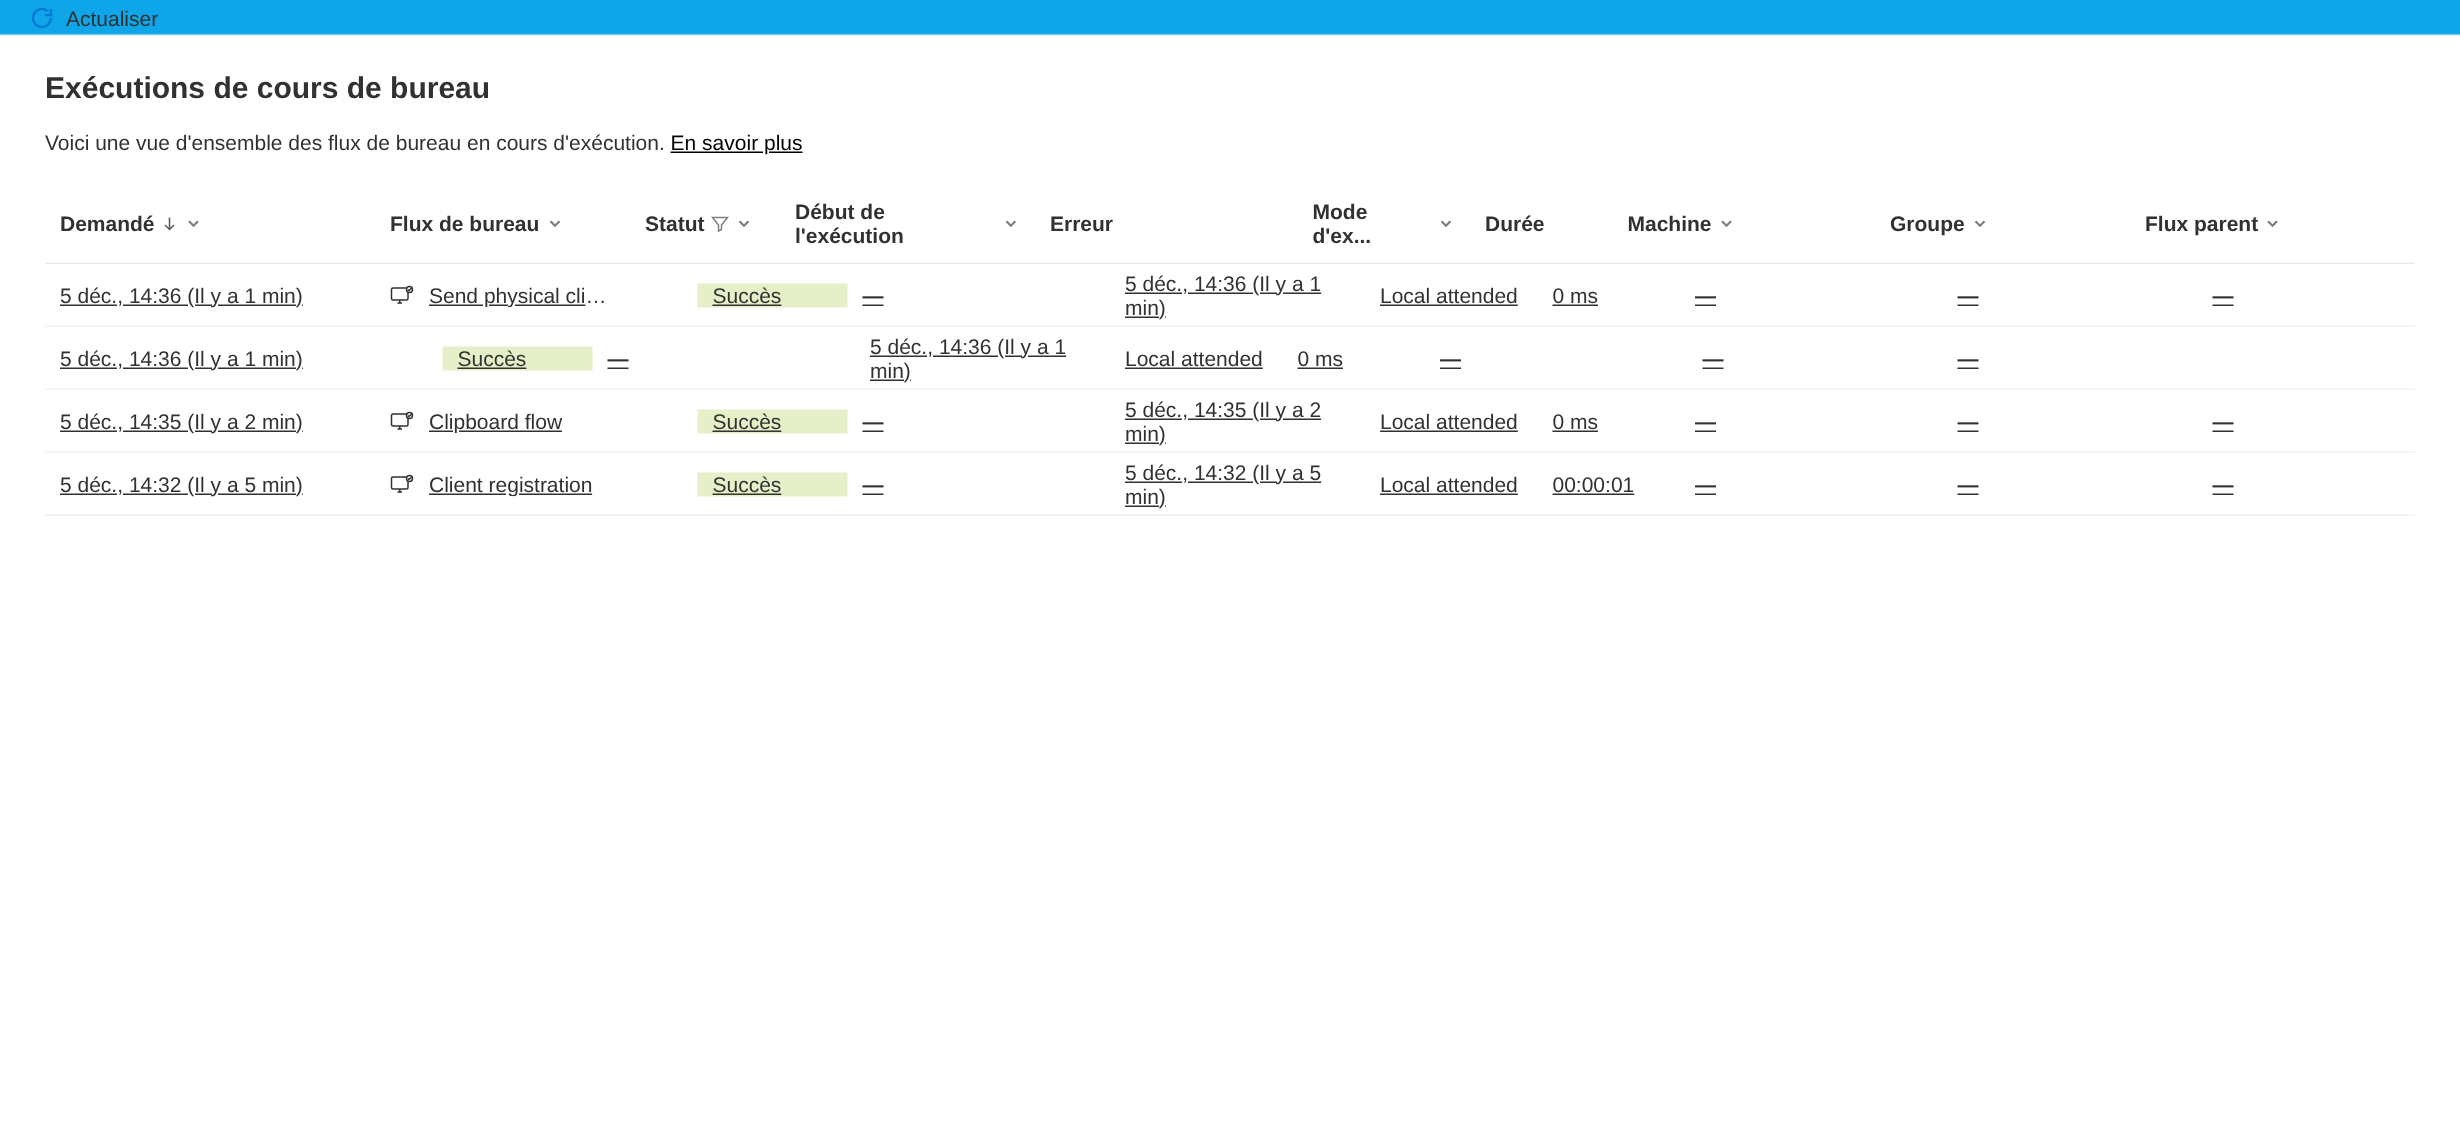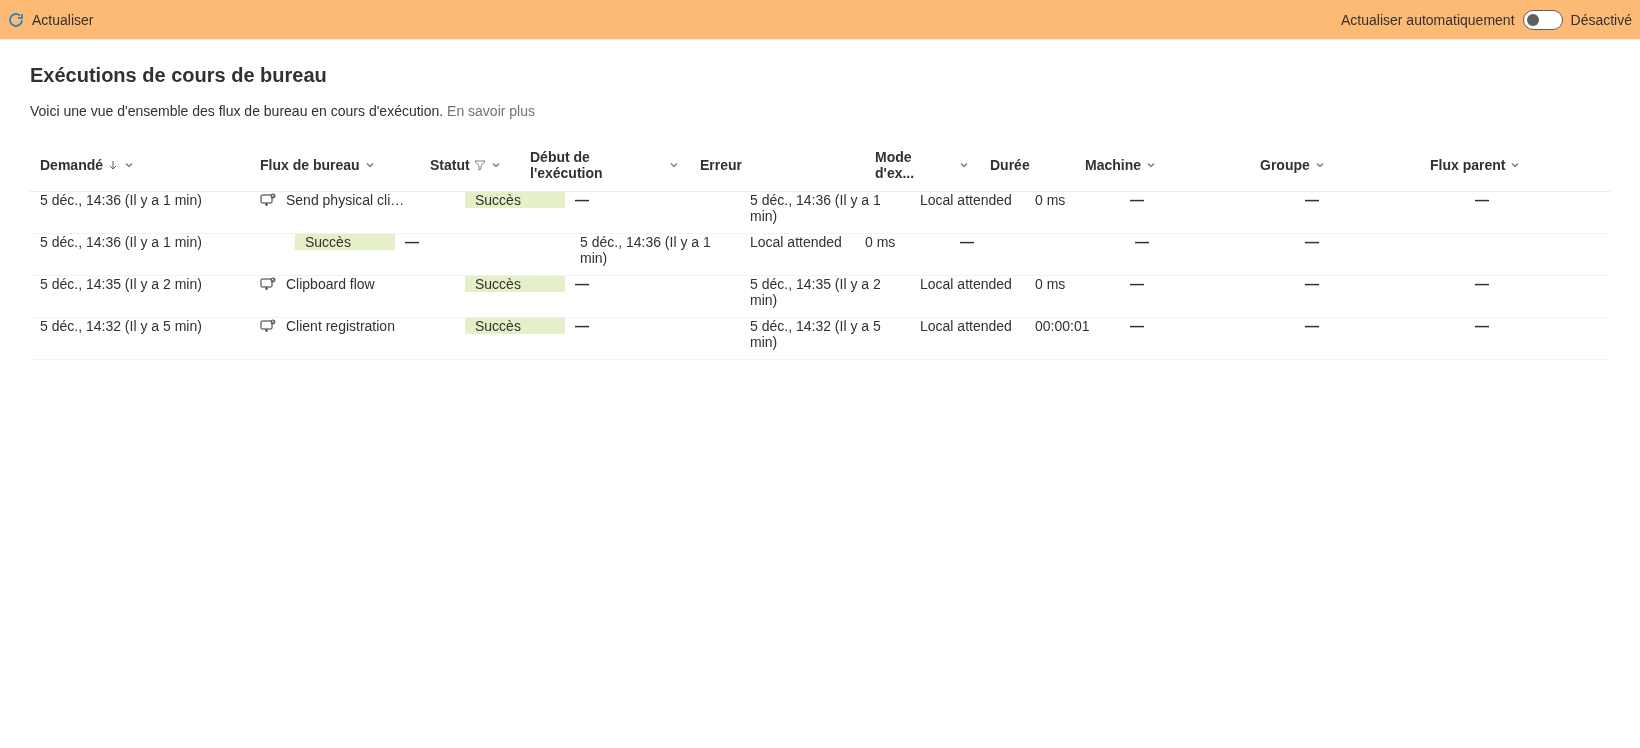--- a/index.html
+++ b/index.html
@@ -10,23 +10,23 @@
     body {
       font-family: 'Segoe UI', Tahoma, Geneva, Verdana, sans-serif;
       font-size: 14px;
       color: #323130;
       background: #fff;
     }
     .toolbar {
       display: flex;
       justify-content: space-between;
       align-items: center;
-      background: #fdba74;
-      padding: 8px 8px;
-      height: 40px;
+      background: #0ea5e9;
+      padding: 8px 20px;
+      height: 24px;
       border-bottom: 1px solid #edebe9;
     }
     .toolbar-left, .toolbar-right {
       display: flex;
       align-items: center;
       gap: 8px;
     }
     .refresh-btn {
       display: flex;
       align-items: center;
@@ -73,21 +73,22 @@
       font-size: 20px;
       font-weight: 600;
       margin-bottom: 16px;
     }
     .subtitle {
       font-size: 14px;
       color: #323130;
       margin-bottom: 20px;
     }
     .subtitle a {
-      color: #737373;
+      color: #000000;
+      text-decoration: underline;
       cursor: pointer;
     }
     .table-wrap {
       width: 100%;
     }
     .table-header {
       display: flex;
       border-bottom: 1px solid #edebe9;
       padding: 10px 0;
     }
@@ -115,21 +116,22 @@
     .col-parent { width: 120px; }
     .sort-icon, .chevron-icon, .filter-icon {
       width: 12px;
       height: 12px;
       opacity: 0.8;
     }
     .table-row {
       display: flex;
       border-bottom: 1px solid #f3f2f1;
       height: 42px;
-      align-items: flex-start;
+      align-items: center;
+      text-decoration: underline;
     }
     .table-row .col {
       align-items: center;
       font-weight: 400;
     }
     .flow-cell {
       display: flex;
       align-items: center;
       gap: 10px;
       overflow: hidden;
@@ -171,27 +173,20 @@
 <div class="toolbar">
   <div class="toolbar-left">
     <button class="refresh-btn">
       <svg class="refresh-icon" viewBox="0 0 16 16" fill="none" stroke="#0078d4" stroke-width="1.5">
         <path d="M14 8a6 6 0 1 1-2-4.5"></path>
         <path d="M14 2v4h-4"></path>
       </svg>
       <span>Actualiser</span>
     </button>
   </div>
-  <div class="toolbar-right">
-    <span class="auto-refresh-label">Actualiser automatiquement</span>
-    <div class="toggle">
-      <div class="toggle-knob"></div>
-    </div>
-    <span class="toggle-state">Désactivé</span>
-  </div>
 </div>
 
 <div class="content">
   <h1 class="page-title">Exécutions de cours de bureau</h1>
   <p class="subtitle">
     <span>Voici une vue d'ensemble des flux de bureau en cours d'exécution. </span><a>En savoir plus</a>
   </p>
 
   <div class="table-wrap">
     <div class="table-header">

